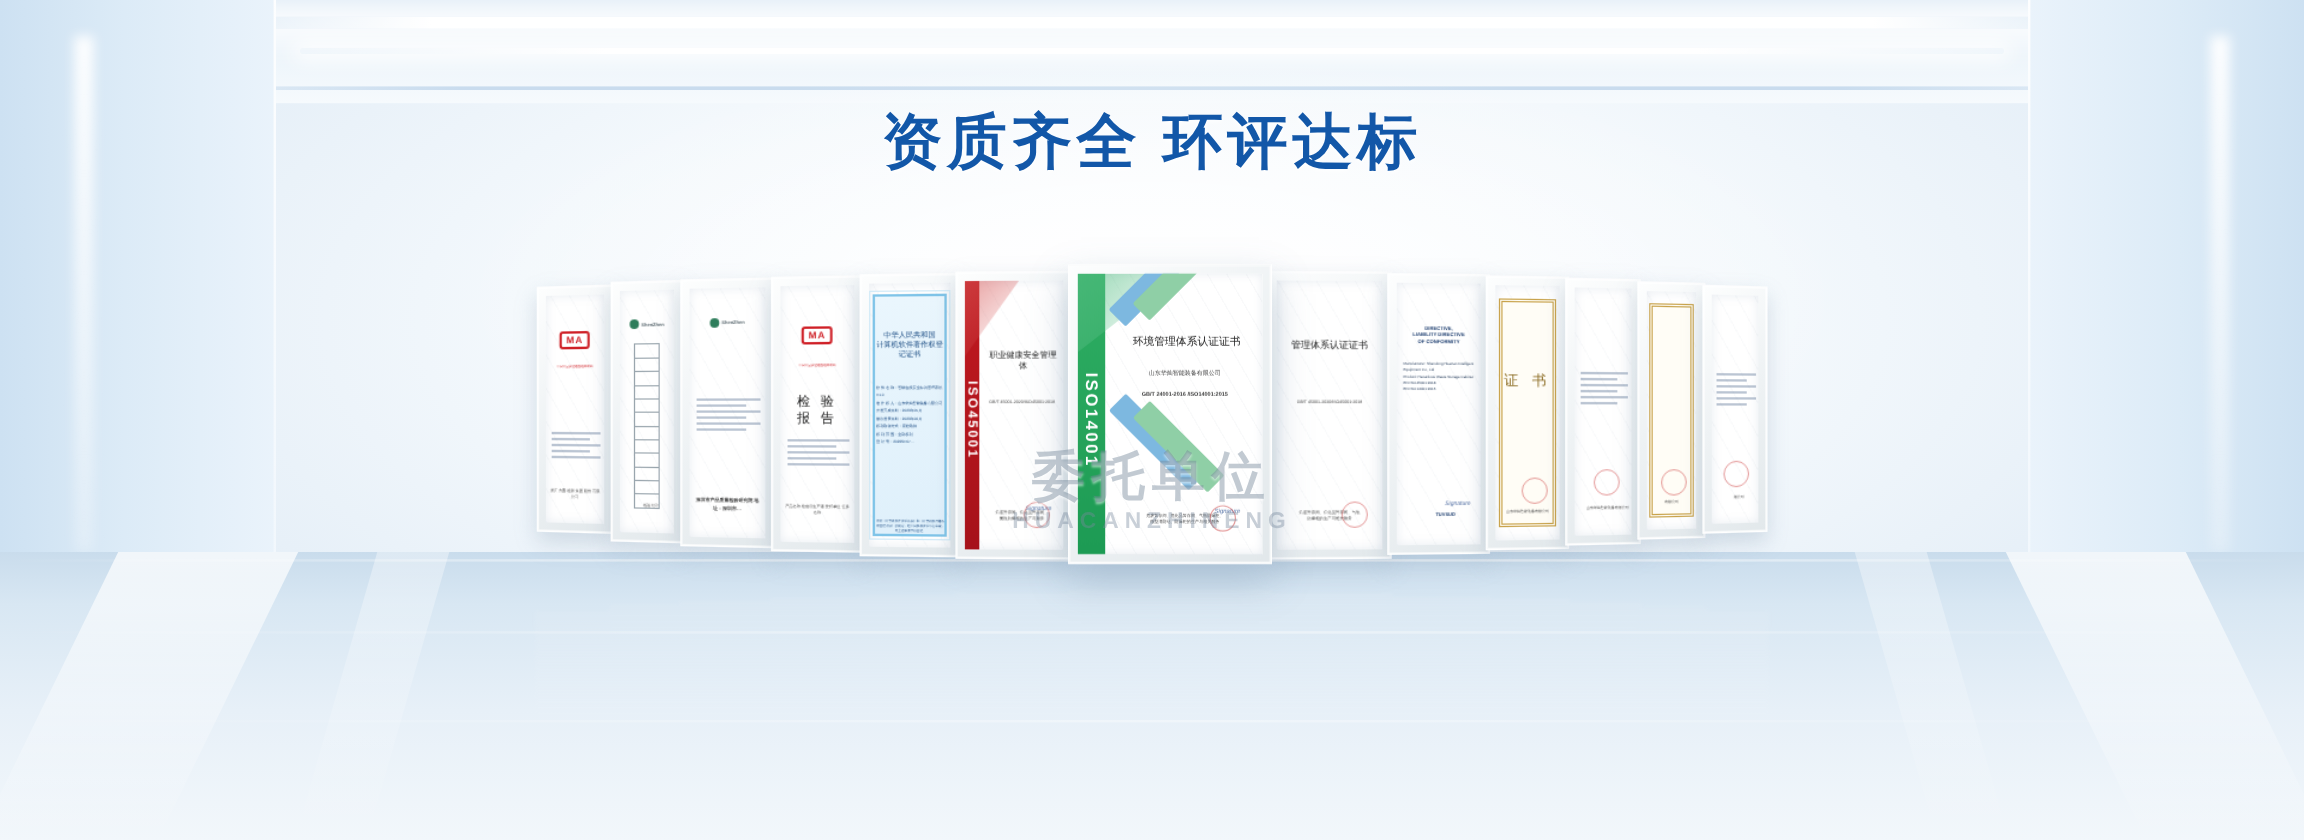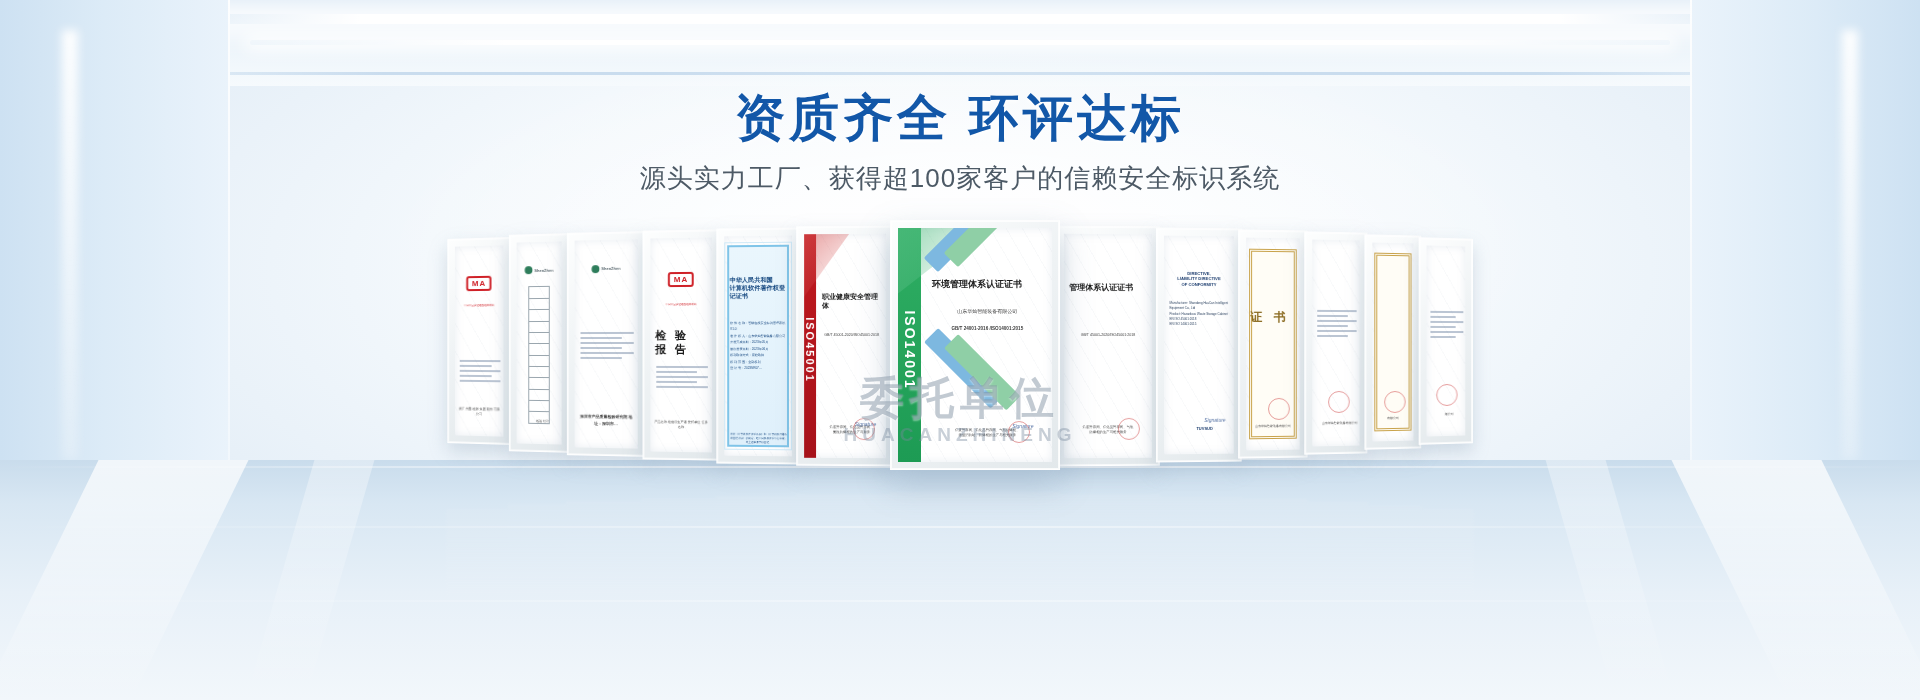--- a/index.html
+++ b/index.html
@@ -148,21 +148,21 @@
     letter-spacing:2px;
   }
   .pcorner{
     position:absolute; left:0; top:0; width:55%; height:28%;
     background:linear-gradient(135deg,rgba(214,86,86,.55) 0%,rgba(214,86,86,.15) 70%,rgba(255,255,255,0) 100%);
     clip-path:polygon(0 0,100% 0,0 100%);
   }
   .pcorner.g{ background:linear-gradient(135deg,rgba(86,190,132,.6) 0%,rgba(120,205,160,.18) 70%,rgba(255,255,255,0) 100%); }
   .ptitle{
     position:absolute; left:22%; right:4%; top:26%;
-    font-size:6px; font-weight:700; color:#1a1a1a; line-height:1.3;
+    font-size:6px; font-weight:400; color:#1a1a1a; text-align:center; line-height:1.3;
   }
   .psub{
     position:absolute; left:20%; right:4%; top:44%;
     font-size:3.6px; color:#3b3b3b; text-align:center; line-height:1.5;
   }
   .pfoot{
     position:absolute; left:20%; right:4%; bottom:10%;
     font-size:3.4px; color:#4a4a4a; text-align:center; line-height:1.6;
   }
   .wm{
@@ -279,21 +279,20 @@
   <div class="wall-l">
       <div class="light-col lc1"></div>
     </div>
   <div class="wall-r">
       <div class="light-col lc2"></div>
     </div>
   <div class="backglow"></div>
 
   <div class="headline">
     <div class="h-title">资质齐全 环评达标</div>
-    <div class="h-sub">源头实力工厂、获得超100家客户的信赖安全标识系统</div>
   </div>
 
   <div class="floor">
     <div class="floor-line fl1"></div>
     <div class="floor-line fl2"></div>
     <div class="floor-line fl3"></div>
     <div class="floor-beam fb1"></div>
     <div class="floor-beam fb2"></div>
     <div class="floor-beam fb3"></div>
     <div class="floor-beam fb4"></div>

